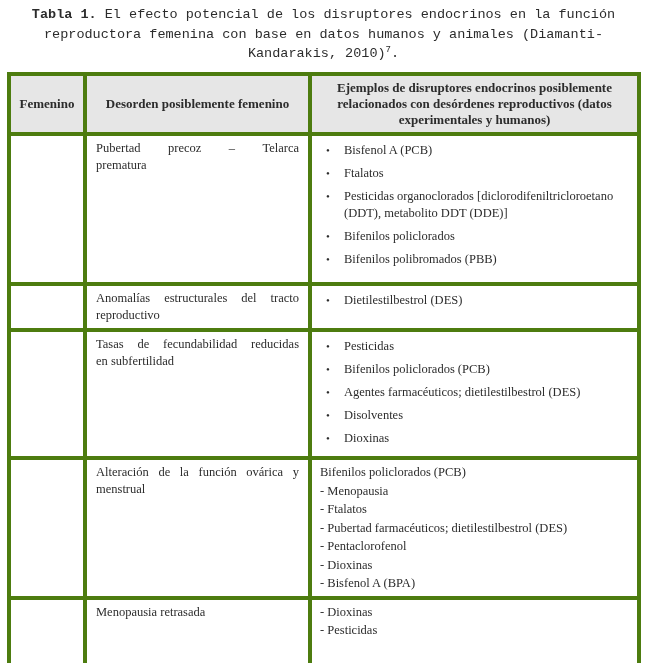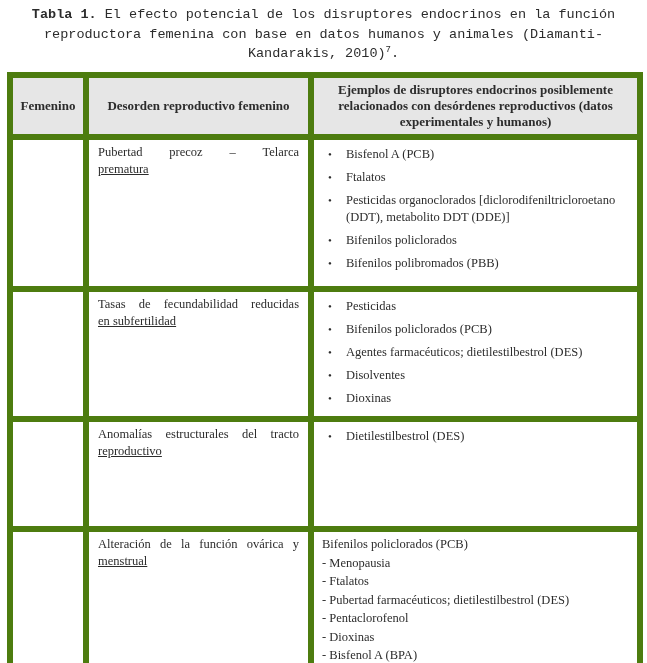--- a/index.html
+++ b/index.html
@@ -18,21 +18,21 @@
   }
   .caption .cap-label{font-weight:bold;}
   .caption sup{font-size:9px;line-height:0;}
   table.main{
     border-collapse:collapse;
     table-layout:fixed;
     margin-left:7px;
     width:630px;
   }
   table.main th, table.main td{
-    border:6px solid #4d7c0f;
+    border:4px solid #4d7c0f;
     vertical-align:top;
     font-size:12.5px;
   }
   table.main th{
     background:#e6e6e6;
     font-weight:bold;
     text-align:center;
     vertical-align:middle;
     font-size:13px;
     line-height:1.25;
@@ -42,21 +42,21 @@
   col.c1{width:76px;}
   col.c2{width:225px;}
   col.c3{width:329px;}
   td.cell-femenino{background:#ffffff;}
   td.cell-disorder{padding:4px 9px 4px 9px;margin-top:32px;}
   .dline{
     text-align:justify;
     text-align-last:justify;
     line-height:17px;
   }
-  .dline:last-child{text-align-last:left;text-decoration:underline;}
+  .dline:last-child{text-align-last:left;}
   td.cell-examples{padding:3px 10px 3px 6px;}
   .bullet-item{
     display:flex;
     margin:3px 0 6px 0;
     line-height:17px;
   }
   .bullet-marker{
     flex:none;
     width:26px;
     padding-left:8px;
@@ -87,21 +87,21 @@
 
 <table class="main">
   <colgroup>
       <col class="c1">
       <col class="c2">
       <col class="c3">
     </colgroup>
   <thead>
     <tr>
       <th>Femenino</th>
-      <th>Desorden reproductivo femenino</th>
+      <th>Desorden posiblemente femenino</th>
       <th>Ejemplos de disruptores endocrinos posiblemente relacionados con desórdenes reproductivos (datos experimentales y humanos)</th>
     </tr>
   </thead>
   <tbody id="table-body">
       <tr>
         <td class="cell-femenino"></td>
         <td class="cell-disorder">
           <div class="dline">Pubertad precoz – Telarca</div>
           <div class="dline">prematura</div>
         </td>
@@ -124,20 +124,33 @@
           </div>
           <div class="bullet-item">
             <span class="bullet-marker">•</span>
             <span class="bullet-text">Bifenilos polibromados (PBB)</span>
           </div>
         </td>
       </tr>
       <tr>
         <td class="cell-femenino"></td>
         <td class="cell-disorder">
+          <div class="dline">Anomalías estructurales del tracto</div>
+          <div class="dline">reproductivo</div>
+        </td>
+        <td class="cell-examples">
+          <div class="bullet-item">
+            <span class="bullet-marker">•</span>
+            <span class="bullet-text">Dietilestilbestrol (DES)</span>
+          </div>
+        </td>
+      </tr>
+      <tr>
+        <td class="cell-femenino"></td>
+        <td class="cell-disorder">
           <div class="dline">Tasas de fecundabilidad reducidas</div>
           <div class="dline">en subfertilidad</div>
         </td>
         <td class="cell-examples">
           <div class="bullet-item">
             <span class="bullet-marker">•</span>
             <span class="bullet-text">Pesticidas</span>
           </div>
           <div class="bullet-item">
             <span class="bullet-marker">•</span>
@@ -147,33 +160,20 @@
             <span class="bullet-marker">•</span>
             <span class="bullet-text">Agentes farmacéuticos; dietilestilbestrol (DES)</span>
           </div>
           <div class="bullet-item">
             <span class="bullet-marker">•</span>
             <span class="bullet-text">Disolventes</span>
           </div>
           <div class="bullet-item">
             <span class="bullet-marker">•</span>
             <span class="bullet-text">Dioxinas</span>
-          </div>
-        </td>
-      </tr>
-      <tr>
-        <td class="cell-femenino"></td>
-        <td class="cell-disorder">
-          <div class="dline">Anomalías estructurales del tracto</div>
-          <div class="dline">reproductivo</div>
-        </td>
-        <td class="cell-examples">
-          <div class="bullet-item">
-            <span class="bullet-marker">•</span>
-            <span class="bullet-text">Dietilestilbestrol (DES)</span>
           </div>
         </td>
       </tr>
       <tr>
         <td class="cell-femenino"></td>
         <td class="cell-disorder">
           <div class="dline">Alteración de la función ovárica y</div>
           <div class="dline">menstrual</div>
         </td>
         <td class="cell-examples">

